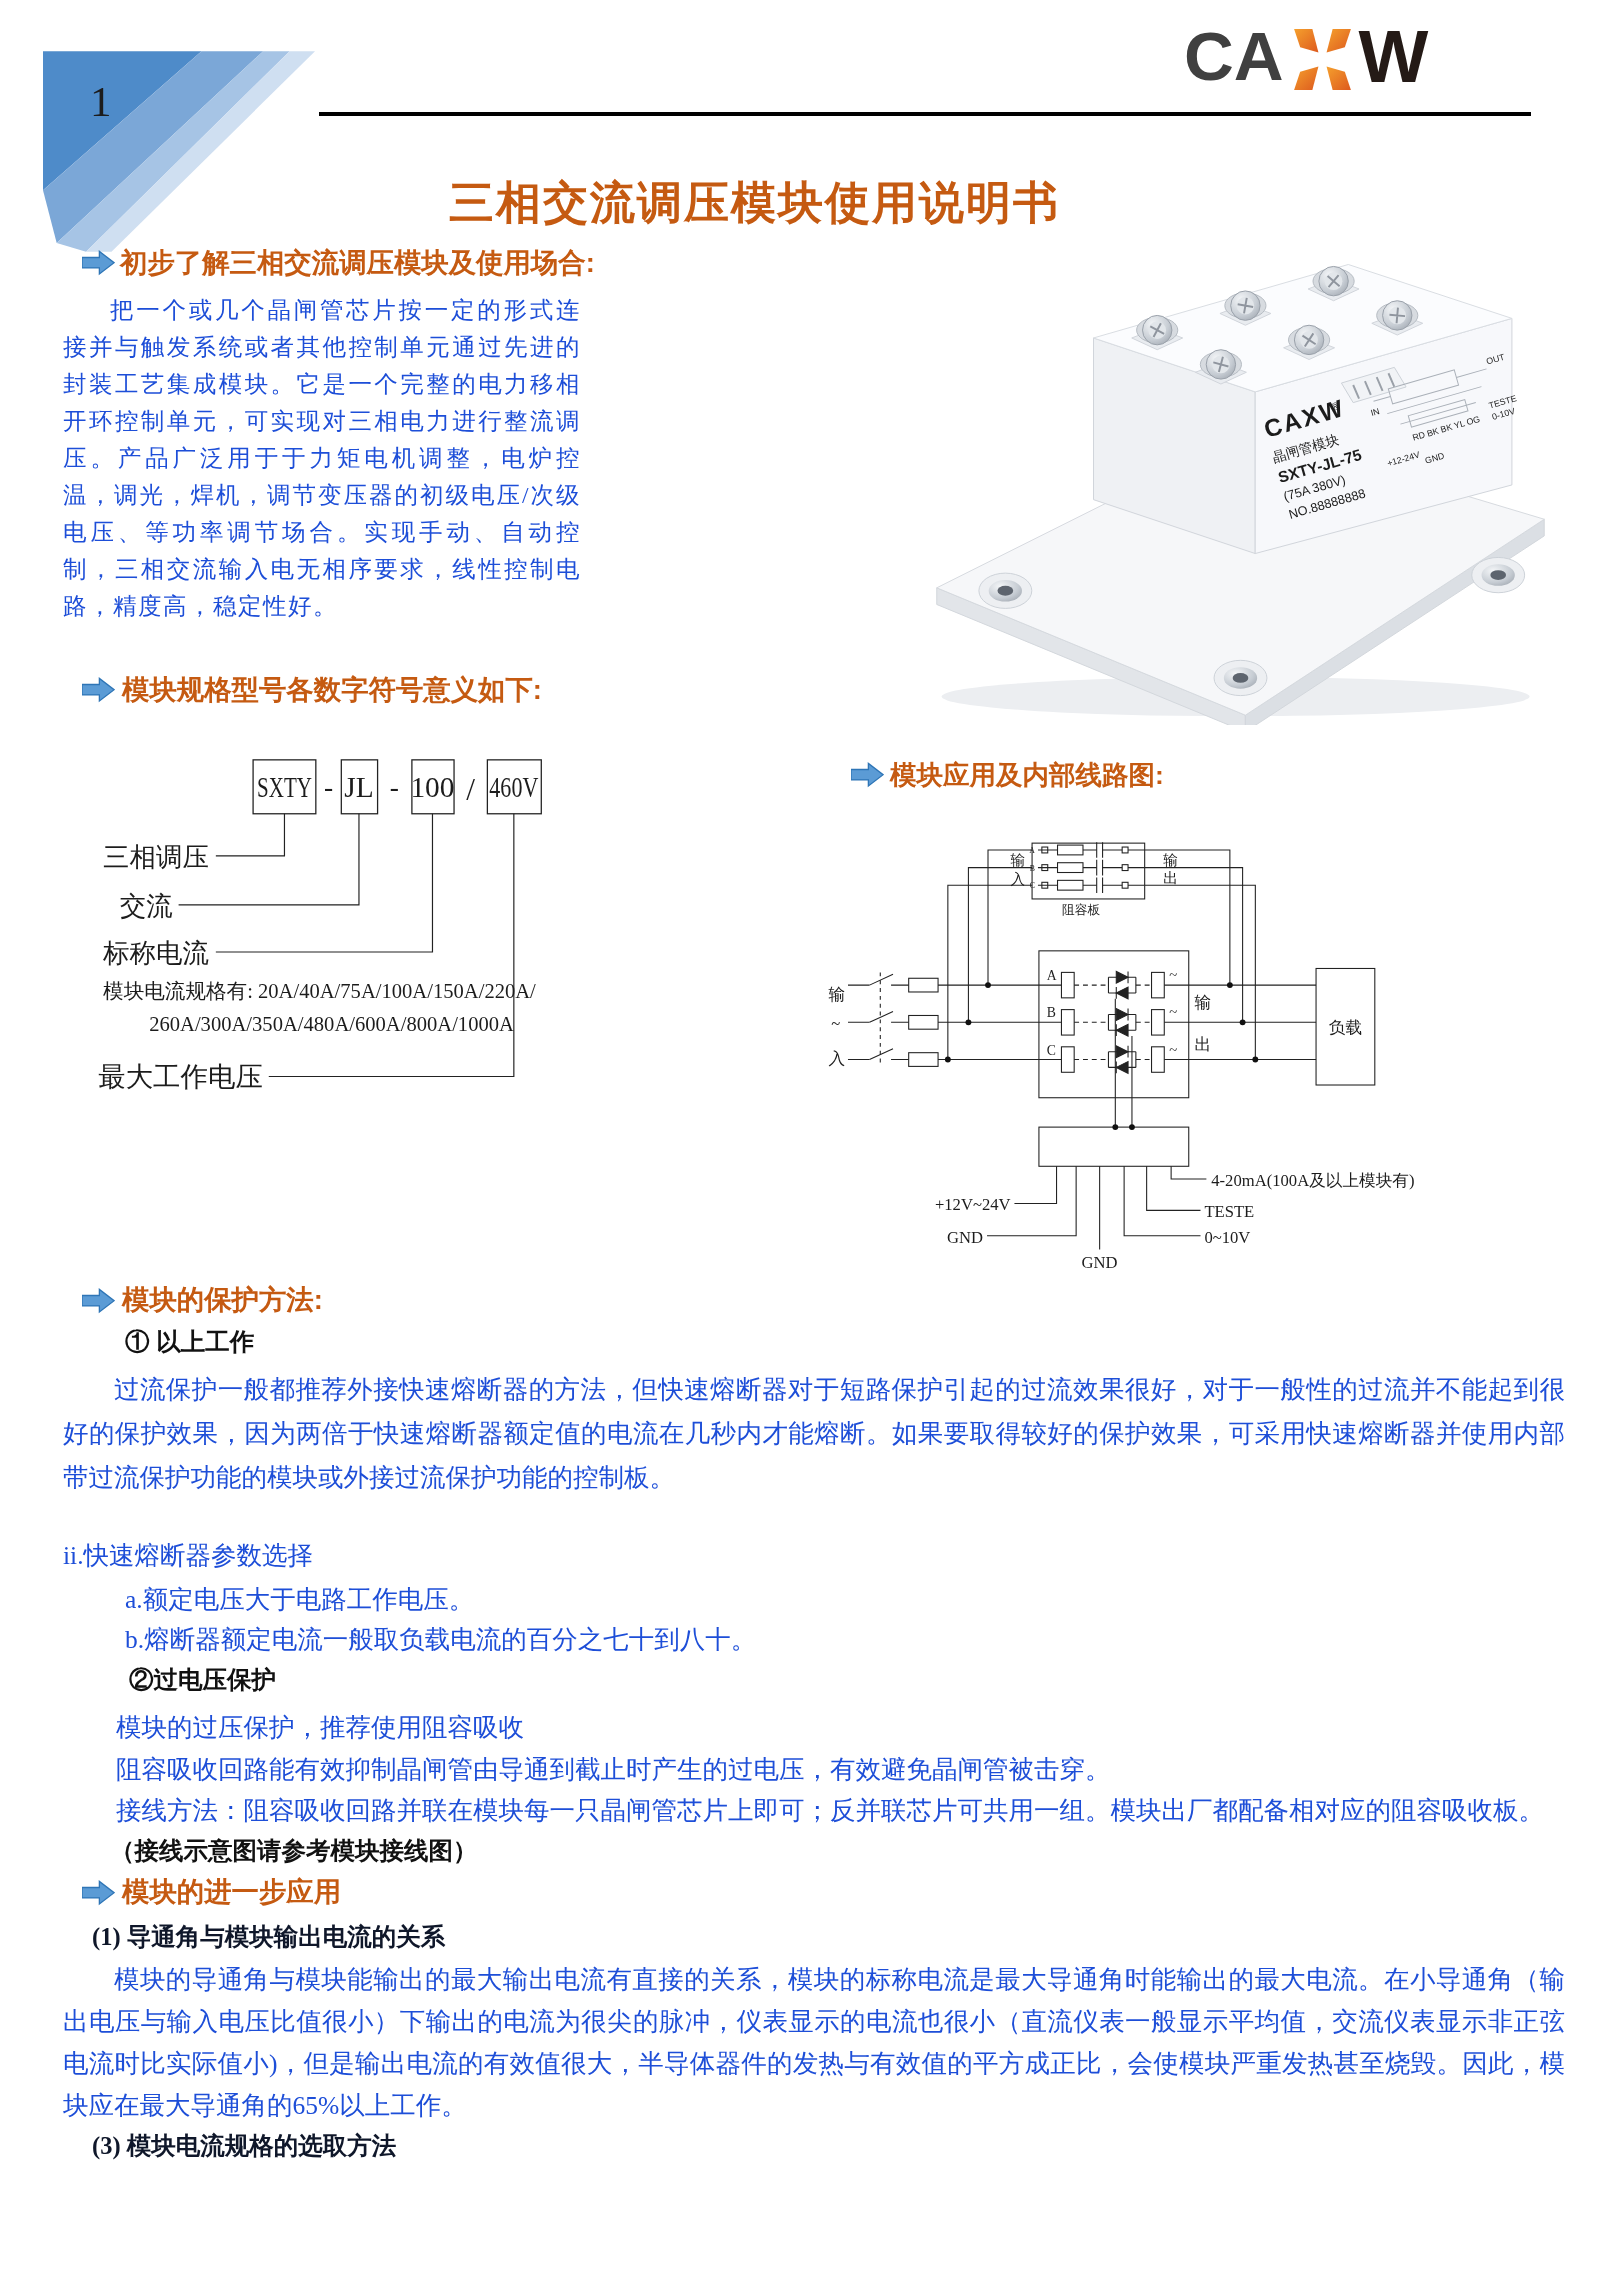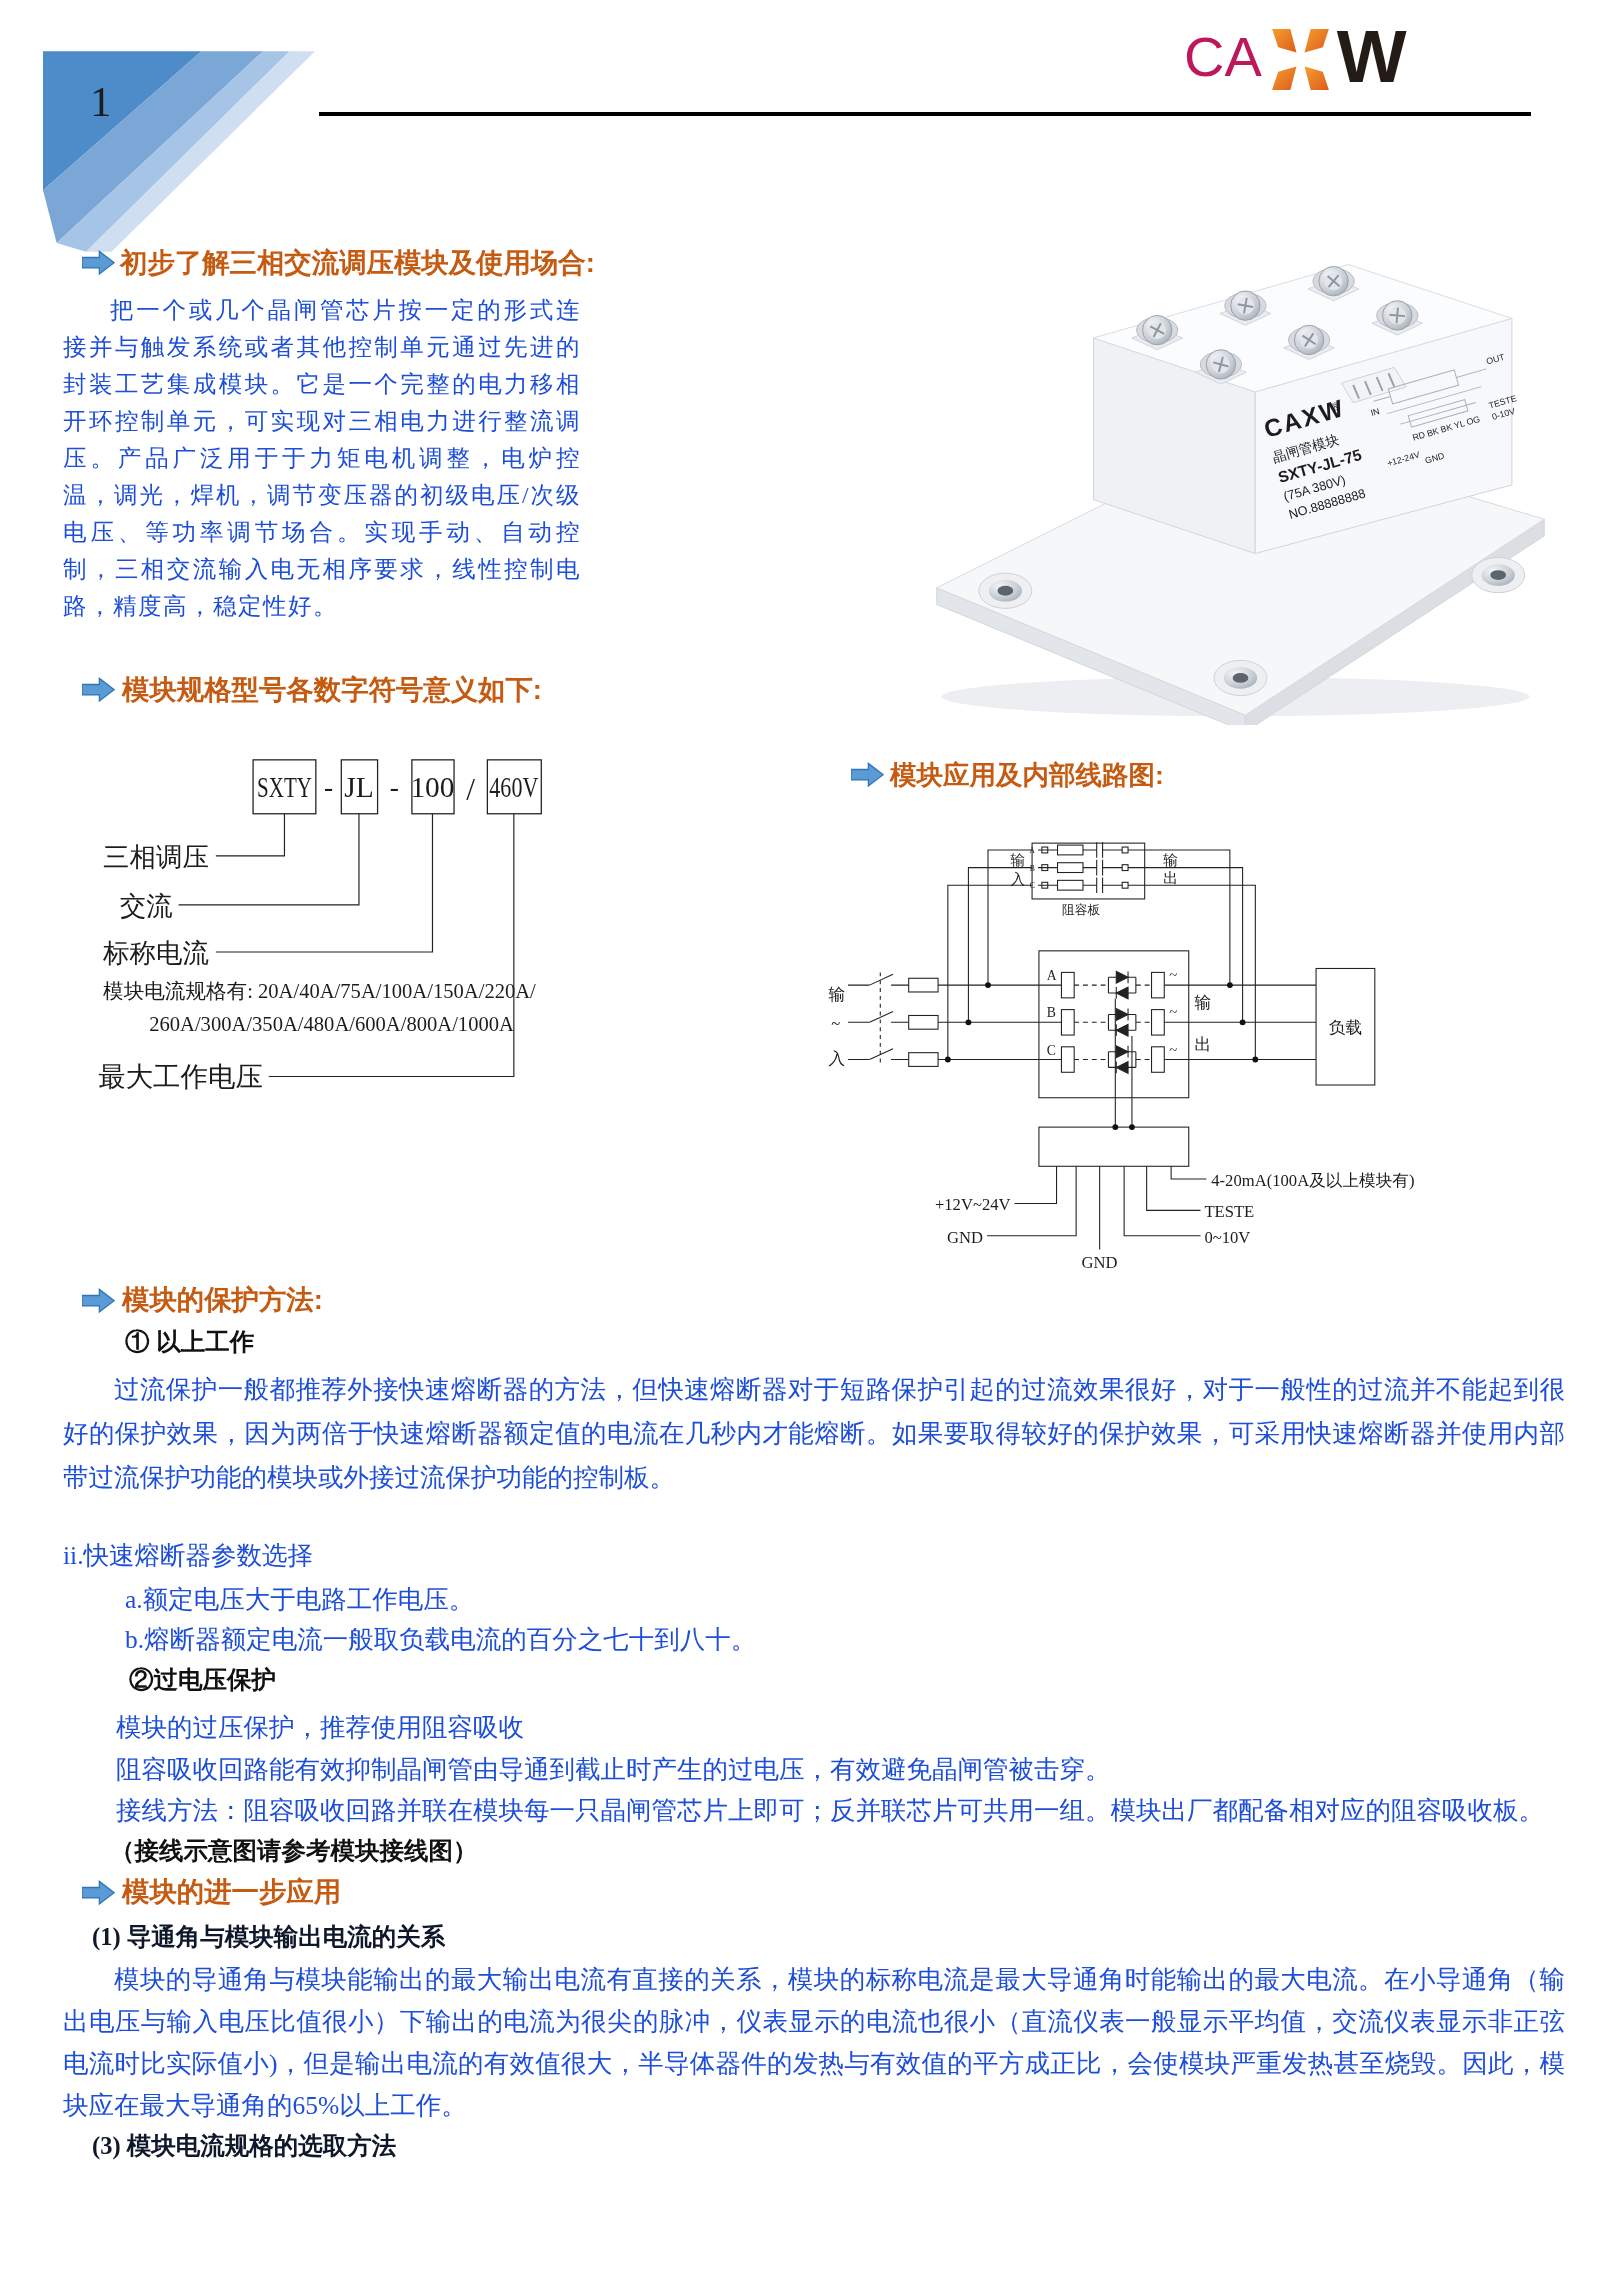--- a/index.html
+++ b/index.html
@@ -23,36 +23,37 @@
     <polygon points="0,0 162,0 0,142" fill="#4E8BC9"></polygon>
     <polygon points="162,0 225,0 14,196 0,142" fill="#7BA7D7"></polygon>
     <polygon points="225,0 252,0 44,205 14,196" fill="#A6C4E5"></polygon>
     <polygon points="252,0 278,0 70,205 44,205" fill="#CFDFF1"></polygon>
     <text x="48" y="66" font-size="44" fill="#ffffff" font-family="DejaVu Sans, sans-serif">1</text>
   </svg>
 
   <div class="abs rule" style="left:319px;top:112px;width:1212px;height:3.9px"></div>
 
   <div class="abs" style="left:1184px;top:15.7px;display:flex;align-items:center;">
-    <span style="font-size:56px;font-weight:normal;color:#be185d;letter-spacing:0px;line-height:82px;">CA</span>
+    <span style="font-size:69px;font-weight:bold;color:#404040;letter-spacing:0px;line-height:82px;">CA</span>
     <svg width="69" height="69" viewBox="0 0 68 68" style="margin:5.9px 2px 0 3.9px">
       <defs>
         <linearGradient id="og" x1="0" y1="0" x2="1" y2="1">
           <stop offset="0" stop-color="#F5A02D"></stop>
             <stop offset="1" stop-color="#DD5A1E"></stop>
         </linearGradient>
       </defs>
       <polygon points="6,4 24,4 30,27 12,22" fill="url(#og)"></polygon>
       <polygon points="44,4 62,4 56,22 38,27" fill="url(#og)"></polygon>
       <polygon points="6,64 24,64 30,41 12,46" fill="url(#og)"></polygon>
       <polygon points="44,64 62,64 56,46 38,41" fill="url(#og)"></polygon>
     </svg>
     <span style="font-size:74px;font-weight:bold;color:#241A16;line-height:82px;">W</span>
   </div>
 
+  <div class="abs sec-label" style="left:449px;top:173px;font-size:45px;letter-spacing:2px;">三相交流调压模块使用说明书</div>
 
   <svg class="abs" style="left:82px;top:249px" width="33" height="27.4" viewBox="0 0 38 28">
     <polygon points="0,8 20,8 20,1 37,14 20,27 20,20 0,20" fill="#5B9BD5" stroke="#2E75B6" stroke-width="1.5"></polygon>
   </svg>
   <div class="abs sec-label" style="left:120px;top:245px;font-size:27.4px;">初步了解三相交流调压模块及使用场合:</div>
 
   <div class="abs para" style="left:63px;top:292px;width:518px;font-size:23.5px;line-height:37px;text-indent:2em;letter-spacing:1.5px;">把一个或几个晶闸管芯片按一定的形式连接并与触发系统或者其他控制单元通过先进的封装工艺集成模块。它是一个完整的电力移相开环控制单元，可实现对三相电力进行整流调压。产品广泛用于于力矩电机调整，电炉控温，调光，焊机，调节变压器的初级电压/次级电压、等功率调节场合。实现手动、自动控制，三相交流输入电无相序要求，线性控制电路，精度高，稳定性好。</div>
 
   <svg class="abs" style="left:912px;top:191px" width="657" height="534" viewBox="0 0 670 545">
     <defs>

